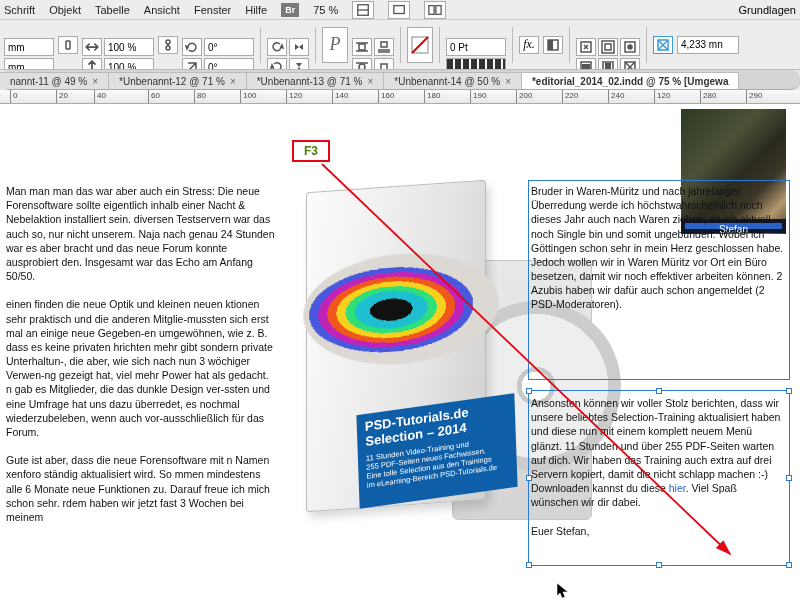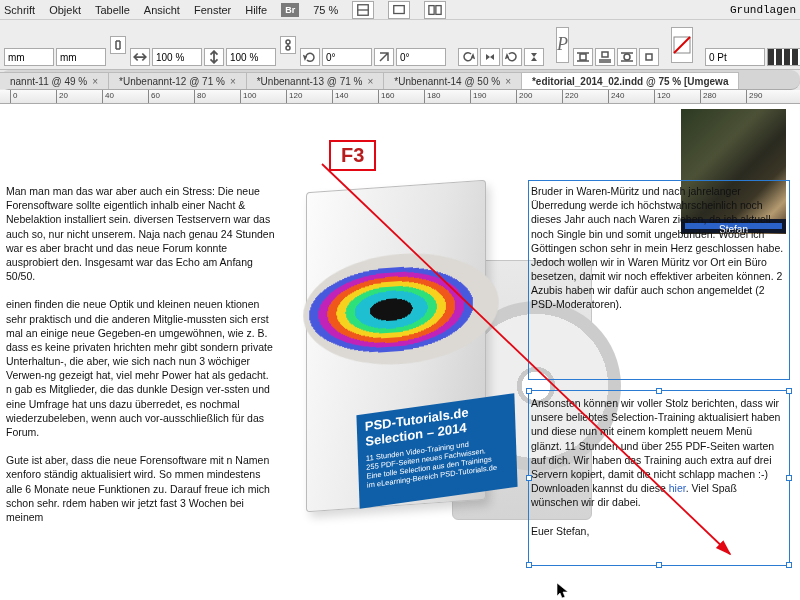--- a/index.html
+++ b/index.html
@@ -1,25 +1,25 @@
 <!DOCTYPE html>
 <html><head>
 <meta charset="utf-8">
 <style>
   * { margin: 0; padding: 0; box-sizing: border-box; }
   body { font-family: "Segoe UI", Tahoma, sans-serif; font-size: 11px; background: #e8e8e8; width: 800px; height: 600px; overflow: hidden; position: relative; }
   .menubar { display: flex; align-items: center; height: 20px; background: #ededed; border-bottom: 1px solid #ccc; padding: 0 4px; gap: 14px; }
   .menubar .mitem { color: #222; cursor: default; }
-  .menubar .right { margin-left: auto; display: flex; align-items: center; gap: 10px; font-family: Liberation Mono, monospace; }
+  .menubar .right { margin-left: auto; display: flex; align-items: center; gap: 10px; }
   .br-badge { background: #7a7a7a; color: #fff; font-size: 9px; padding: 2px 4px; font-weight: bold; }
   .zoomtxt { font-size: 11px; color: #222; }
   .iconcell { width: 22px; height: 18px; background: #fff; border: 1px solid #aaa; display: flex; align-items: center; justify-content: center; }
   .iconsvg { width: 14px; height: 14px; stroke: #555; fill: none; stroke-width: 1.5; }
   .toolbar { display: flex; align-items: center; height: 50px; background: #ededed; border-bottom: 1px solid #bbb; padding: 2px 4px; gap: 4px; overflow: hidden; }
-  .tb-group { display: flex; flex-direction: row; gap: 2px; margin-top: 25px; }
+  .tb-group { display: flex; flex-direction: column; gap: 2px; margin-top: 25px; }
   .tb-row { display: flex; align-items: center; gap: 2px; }
   .field { background: #fff; border: 1px solid #aaa; height: 18px; display: flex; align-items: center; padding: 0 3px; font-size: 10px; min-width: 50px; }
   .btn-ic { width: 20px; height: 18px; background: #fff; border: 1px solid #aaa; display: flex; align-items: center; justify-content: center; }
   .sep { width: 1px; height: 36px; background: #bbb; margin: 0 2px; }
   .tabs { display: flex; align-items: flex-end; height: 20px; background: #d5d5d5; border-bottom: 1px solid #aaa; border-radius: 9px; }
   .tab { padding: 3px 10px 2px; font-size: 10px; background: #e0e0e0; border-right: 1px solid #bbb; border-top: 1px solid #bbb; color: #333; display: flex; align-items: center; gap: 5px; }
   .tab.active { background: #fff; font-weight: 600; }
   .tab .close { font-size: 10px; color: #666; }
   .ruler-h { height: 14px; background: linear-gradient(#fafafa,#e8e8e8); border-bottom: 1px solid #aaa; position: relative; font-size: 8px; color: #444; overflow: hidden; }
   .ruler-h .tick { position: absolute; top: 0; height: 14px; border-left: 1px solid #888; }
@@ -30,21 +30,21 @@
   .col-left { left: 6px; top: 80px; width: 270px; }
   .col-right { right: 14px; top: 80px; width: 255px; }
   .col-right2 { right: 14px; top: 292px; width: 255px; }
   .selframe { position: absolute; border: 1px solid #2a7bd1; }
   .selhandle { position: absolute; width: 6px; height: 6px; background: #fff; border: 1px solid #2a7bd1; }
   .photo { position: absolute; right: 14px; top: 5px; width: 105px; height: 125px; background: linear-gradient(135deg,#2c3a22 0%,#4c5136 35%,#2a2a20 55%,#3b3626 70%,#b49a70 85%,#3d2f20 100%); }
   .photo-label { position: absolute; right: 14px; top: 115px; width: 105px; height: 14px; background: #2a62c7; color: #fff; font-size: 10px; text-align: center; line-height: 14px; border: 4px solid #0f172a; }
   .dvd { position: absolute; left: 296px; top: 70px; width: 300px; height: 380px; }
   .orange-bar { position: absolute; left: 0; bottom: 10px; width: 100%; height: 13px; background: #f5a623; }
   .orange-bar span { font-size: 8px; color: #fff; padding-left: 8px; }
-  .f3-label { position: absolute; left: 292px; top: 36px; border: 2px solid #e30613; color: #b91c1c; font-weight: bold; font-size: 20px; padding: 2px 10px; background: #fff; margin-left: 37px; }
+  .f3-label { position: absolute; left: 292px; top: 36px; border: 2px solid #e30613; color: #4d7c0f; font-weight: bold; font-size: 12px; padding: 2px 10px; background: #fff; }
   .arrow { position: absolute; pointer-events: none; }
   .cursor-ic { position: absolute; }
   .linkcol { color: #2a62c7; }
 
   
   .dvd-case { position: absolute; left: 10px; top: 12px; width: 180px; height: 320px; background: linear-gradient(100deg,#fcfcfc,#e6e6e6 60%,#cfcfcf); border: 1px solid #bbb; transform: skewY(-4deg); border-radius: 4px; box-shadow: 4px 6px 10px rgba(0,0,0,.15); }
   .dvd-eye { position: absolute; left: 20px; top: 80px; width: 170px; height: 110px; border-radius: 50%; background: radial-gradient(ellipse at 45% 50%, #111 0 14%, #1dbfd1 14% 24%, #2de07a 24% 30%, #f6d21e 30% 36%, #f0571a 36% 42%, #c123b8 42% 48%, #4959de 48% 54%, #dcd9d4 54% 100%); transform: skewY(-4deg) scaleX(1.15); filter: blur(.2px); }
   .dvd-title { position: absolute; left: 62px; top: 230px; width: 158px; height: 94px; background: #0f5ea8; color: #fff; padding: 6px 8px; transform: skewY(-6deg) rotate(-2deg); font-size: 9px; }
   .dvd-title .big { font-size: 13px; font-weight: bold; line-height: 1.15; }
   .dvd-disc { position: absolute; right: 4px; top: 86px; width: 140px; height: 260px; border: 1px solid #c5c5c5; background: linear-gradient(#e9e9e9,#d4d4d4); border-radius: 6px; }
@@ -305,21 +305,21 @@
     </div>
 </div>
 
 <div class="ruler-h" id="rulerH">
     <div class="tick" style="left: 10px;">
       <span>0</span>
     </div>
     <div class="tick" style="left: 56px;">
       <span>20</span>
     </div>
-    <div class="tick" style="left: 102px;">
+    <div class="tick" style="left: 94px;">
       <span>40</span>
     </div>
     <div class="tick" style="left: 148px;">
       <span>60</span>
     </div>
     <div class="tick" style="left: 194px;">
       <span>80</span>
     </div>
     <div class="tick" style="left: 240px;">
       <span>100</span>

